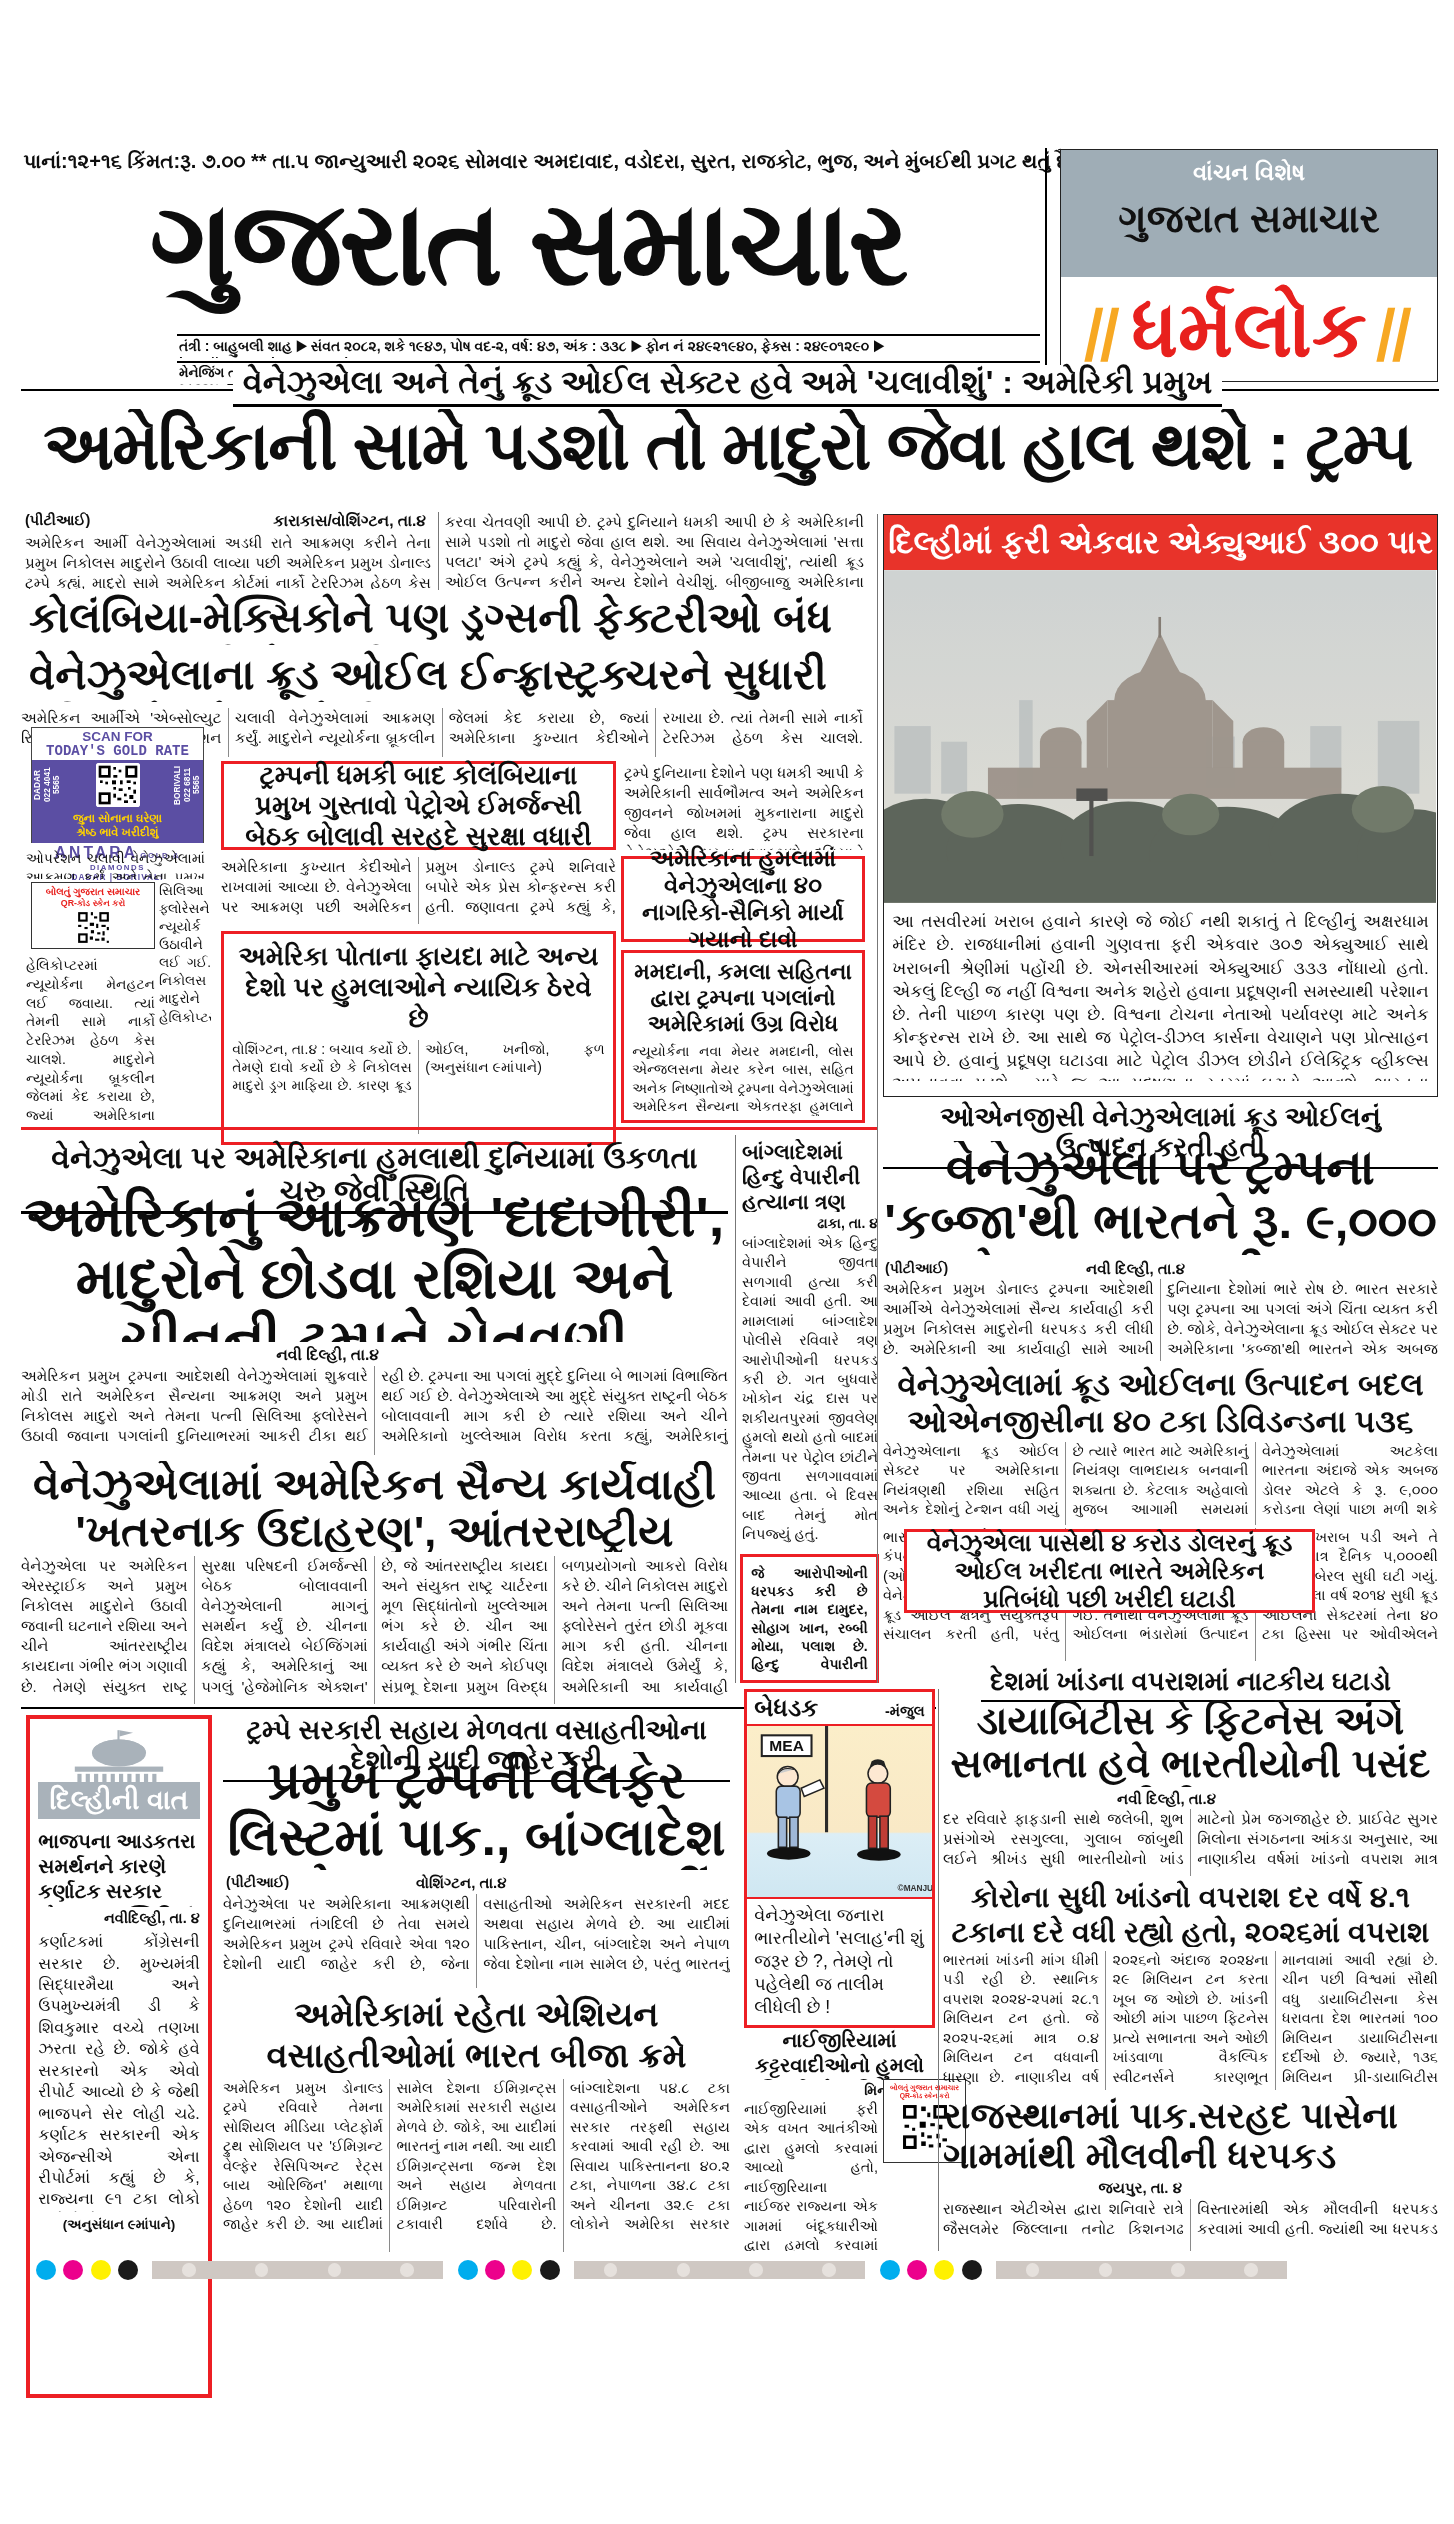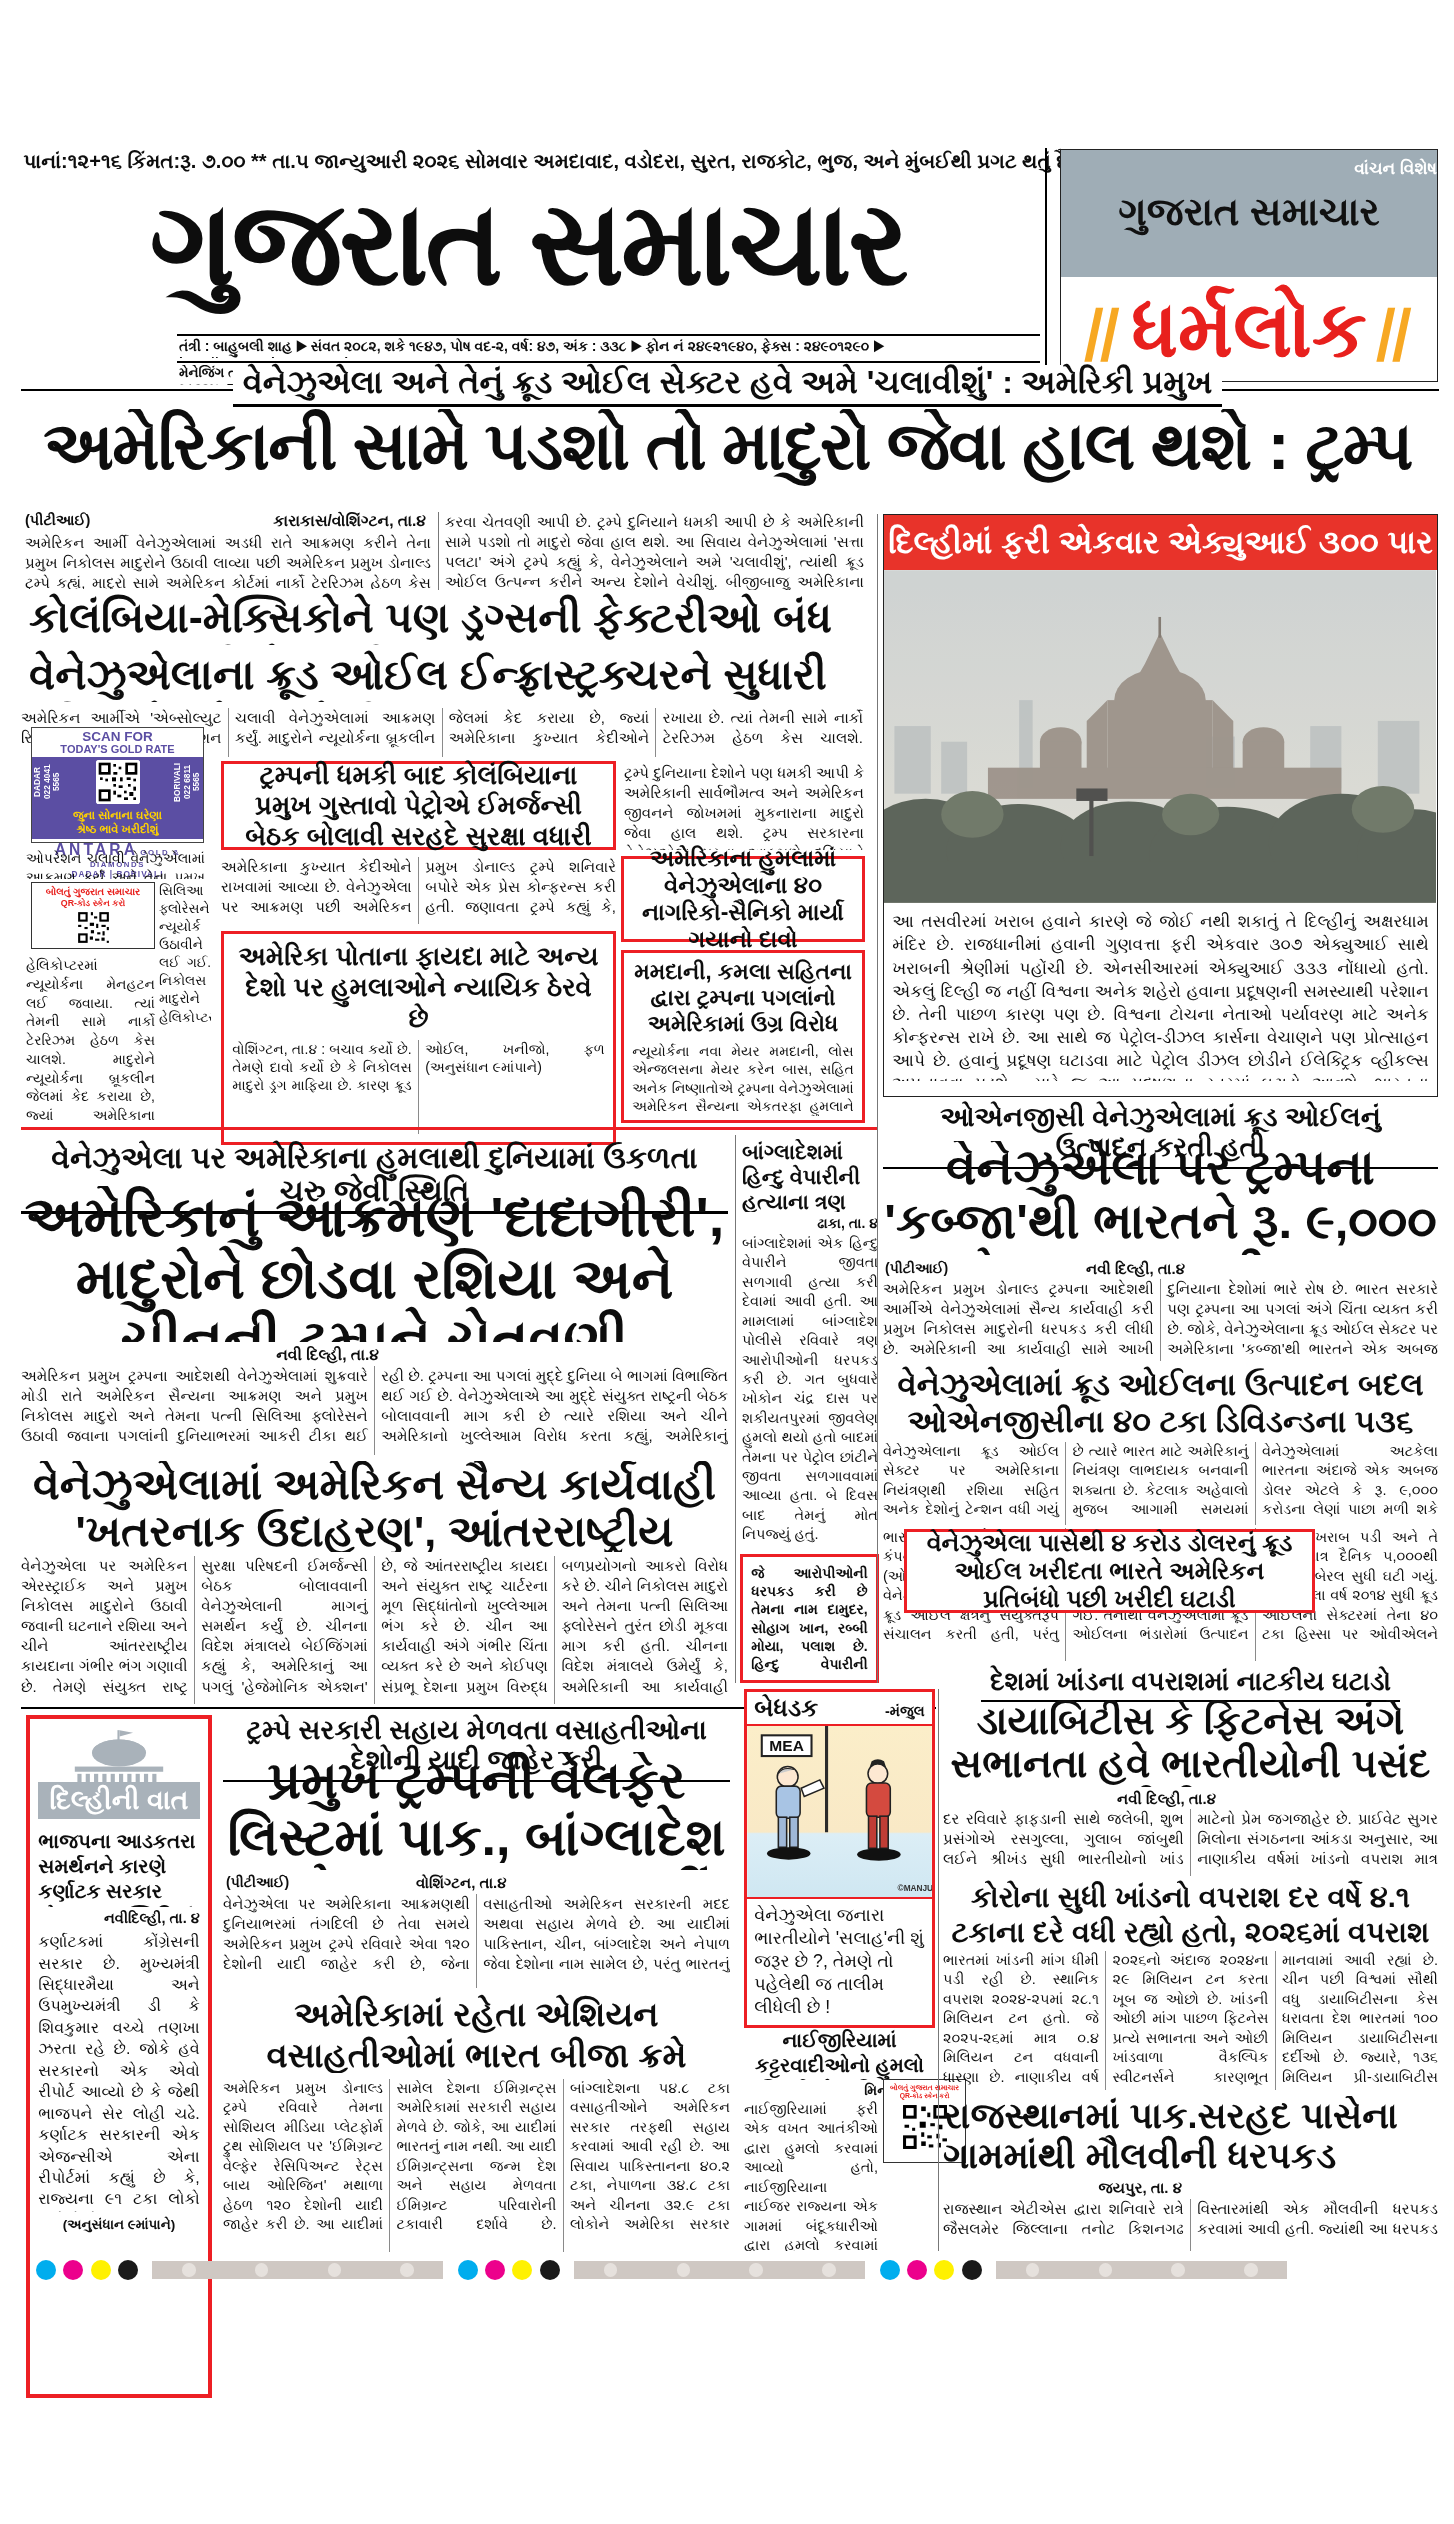--- a/index.html
+++ b/index.html
@@ -71,21 +71,21 @@
   <div class="abs x9 ctr clip" style="left:21px;top:171px;width:1013px;height:158px;font-size:117px;line-height:1.25;letter-spacing:-3.1px;">ગુજરાત સમાચાર</div>
   <div class="abs rule" style="left:177px;top:334px;width:863px;height:1.6px;"></div>
   <div class="abs b clip" style="left:179px;top:338px;width:863px;height:20px;font-size:14px;">તંત્રી : બાહુબલી શાહ ▶ સંવત ૨૦૮૨, શકે ૧૯૪૭, પોષ વદ-૨, વર્ષ: ૪૭, અંક : ૩૩૮ ▶ ફોન નં ૨૪૯૨૧૯૪૦, ફેક્સ : ૨૪૯૦૧૨૯૦ ▶ http://www.gujaratsamachar.com MUMBAI</div>
   <div class="abs rule" style="left:177px;top:361px;width:863px;height:1.6px;"></div>
   <div class="abs b clip" style="left:179px;top:365px;width:863px;height:20px;font-size:13.5px;">મેનેજિંગ તંત્રી : શ્રેયાંસ શાંતિલાલ શાહ ▶ મુદ્રક અને પ્રકાશક : શ્રેયાંસ શાંતિલાલ શાહ, શાહ વેજ-નહર ઈન્ડસ્ટ્રિયલ એસ્ટેટ, લોઅર પરેલ, મુંબઈ-૧૩ ▶ પો.બો.નં. ૧૬૩૨૫, R.N.I. Reg. No. 46931/85</div>
   <div class="abs rule" style="left:21px;top:389px;width:1418px;height:2.1px;"></div>
   <div class="abs" style="left:1045px;top:148px;width:1.6px;height:236px;background:#000;"></div>
 
   <div class="abs promo" style="left:1060px;top:149px;width:378px;height:233px;">
     <div class="top ctr" style="height:127px;">
-      <div class="b" style="color:#fff;font-size:17px;padding-top:9.4px;text-align:right;">વાંચન વિશેષ</div>
+      <div class="b" style="color:#fff;font-size:23px;padding-top:9.4px;">વાંચન વિશેષ</div>
       <div class="x9" style="color:#111;font-size:39px;margin-top:10.4px;">ગુજરાત સમાચાર</div>
     </div>
     <div class="ctr" style="height:104px;background:#fff;display:flex;align-items:center;justify-content:center;gap:12.5px;">
       <span class="omark" style="font-size:57px;transform:skewX(-12deg);">||</span>
       <span class="dharm" style="font-size:78px;line-height:1;">ધર્મલોક</span>
       <span class="omark" style="font-size:57px;transform:skewX(-12deg);">||</span>
     </div>
   </div>
 
   <div class="abs strapwrap" style="left:21px;top:365px;width:1413px;">
@@ -151,21 +151,21 @@
     </svg>
     <div class="bt clip" style="margin:7.3px 8.3px 0 8.3px;height:171px;font-size:17px;line-height:1.36;">આ તસવીરમાં ખરાબ હવાને કારણે જે જોઈ નથી શકાતું તે દિલ્હીનું અક્ષરધામ મંદિર છે. રાજધાનીમાં હવાની ગુણવત્તા ફરી એકવાર ૩૦૭ એક્યુઆઈ સાથે ખરાબની શ્રેણીમાં પહોંચી છે. એનસીઆરમાં એક્યુઆઈ ૩૩૩ નોંધાયો હતો. એકલું દિલ્હી જ નહીં વિશ્વના અનેક શહેરો હવાના પ્રદૂષણની સમસ્યાથી પરેશાન છે. તેની પાછળ કારણ પણ છે. વિશ્વના ટોચના નેતાઓ પર્યાવરણ માટે અનેક કોન્ફરન્સ રાખે છે. આ સાથે જ પેટ્રોલ-ડીઝલ કાર્સના વેચાણને પણ પ્રોત્સાહન આપે છે. હવાનું પ્રદૂષણ ઘટાડવા માટે પેટ્રોલ ડીઝલ છોડીને ઈલેક્ટ્રિક વ્હીકલ્સ અપનાવવા પડશે. ત્યારે જ આ પ્રદૂષણના સ્તરમાં ઘટાડો આવશે. ભારતના અમદાવાદ જેવા સિટીની વાત લઈએ તો આજકાલ ઘણા એવા ઘરો હશે જેમાં, એક કરતા વધુ કાર્સ જોવા મળે છે. આ કાર્સમાં પણ ડીઝલ કાર્સ અને એ પણ ૧૦ વર્ષથી વધુ જૂની ચાલતી-ફરતી પ્રદૂષણની ગાડી સમાન હોય છે. આપણે જ્યાં સુધી ગ્રીન એનર્જીને પ્રોત્સાહન નહીં આપીએ ત્યાં સુધી શ્વાસ લેવામાં તકલીફ તો રહેવાની.</div>
   </div>
 
   <div class="abs subhead clip" style="left:29px;top:593px;width:831px;height:52px;font-size:42px;text-align:left;">કોલંબિયા-મેક્સિકોને પણ ડ્રગ્સની ફેક્ટરીઓ બંધ કરવા ટ્રમ્પની ચેતવણી</div>
   <div class="abs subhead clip" style="left:29px;top:650px;width:831px;height:52px;font-size:42px;text-align:left;">વેનેઝુએલાના ક્રૂડ ઓઈલ ઈન્ફ્રાસ્ટ્રક્ચરને સુધારી દુનિયાને ઓઈલ વેચીશું</div>
   <div class="abs bt cols4 clip" style="left:21px;top:708px;width:842px;height:49px;">અમેરિકન આર્મીએ 'એબ્સોલ્યુટ રિઝોલ્વ' નામથી ઓપરેશન ચલાવી વેનેઝુએલામાં આક્રમણ કર્યું. માદુરોને ન્યૂયોર્કના બ્રૂકલીન જેલમાં કેદ કરાયા છે, જ્યાં અમેરિકાના કુખ્યાત કેદીઓને રખાયા છે. ત્યાં તેમની સામે નાર્કો ટેરરિઝમ હેઠળ કેસ ચાલશે. વેનેઝુએલામાં માદુરોની ગેરહાજરીમાં ત્યાં શાસન કોણ સંભાળશે તે અંગે પોતાની યોજના જણાવતા ટ્રમ્પે કહ્યું કે, પ્રમુખોને પણ તેમના ત્યાં ચાલતી ડ્રગ્સની ફેક્ટરીઓ બંધ કરવા ચેતવણી અપાઈ છે. વ્યાપક પ્રમાણમાં ઓઈલ વેચીશું. આ સાથે ટ્રમ્પે કોલંબિયા અને મેક્સિકોના પ્રમુખોને ચેતવણી આપી હતી.</div>
 
   <div class="abs antara" style="left:31px;top:727px;width:173px;height:116px;">
     <div class="scan" style="font-size:13.5px;padding-top:2.1px;">SCAN FOR</div>
-    <div class="scan" style="font-size:11px;">TODAY'S GOLD RATE</div>
+    <div class="scan" style="font-size:14px;font-family:Liberation Mono, monospace;">TODAY'S GOLD RATE</div>
     <div class="mid" style="height:50px;margin-top:1px;">
       <div class="vphone" style="position:absolute;left:1px;top:2.1px;height:46px;">DADAR 022 4041 5565</div>
       <svg width="44" height="44" viewBox="0 0 33 33" style="background:#fff;border-radius:3.1px;">
         <rect width="33" height="33" fill="#fff"></rect>
         <g fill="#000">
           <rect x="2" y="2" width="9" height="9"></rect>
             <rect x="22" y="2" width="9" height="9"></rect>
             <rect x="2" y="22" width="9" height="9"></rect>
           <rect x="4" y="4" width="5" height="5" fill="#fff"></rect>
             <rect x="24" y="4" width="5" height="5" fill="#fff"></rect>

